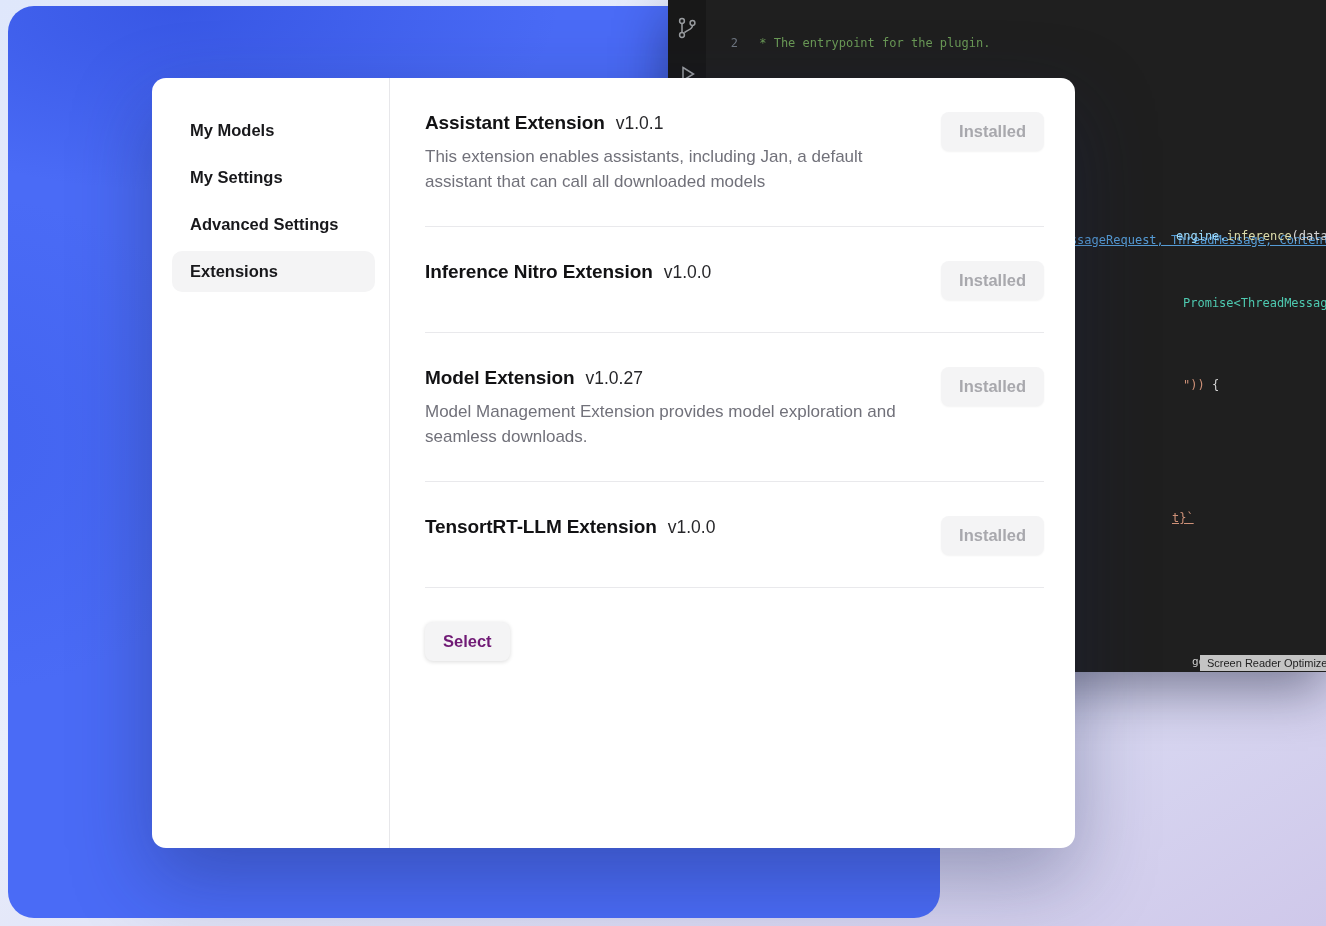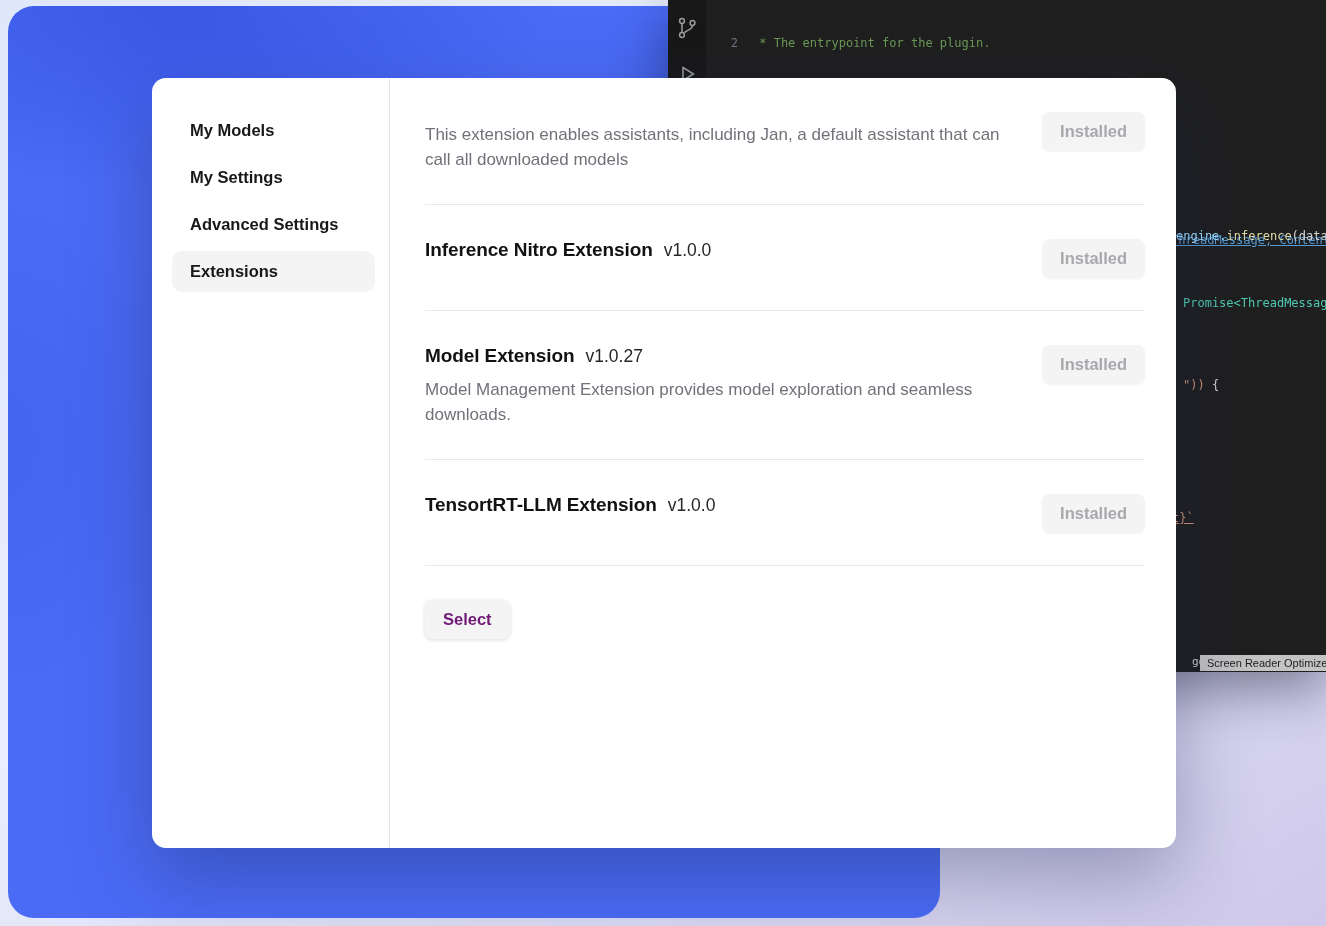--- a/index.html
+++ b/index.html
@@ -62,21 +62,21 @@
   }
   .status-badge {
     position: absolute; left: 532px; bottom: 1px;
     background: #c4c4c4; color: #1e1e1e;
     font-size: 11px; padding: 2px 7px; white-space: nowrap; cursor: pointer;
     font-family: "Liberation Sans", sans-serif;
   }
 
   
   .modal {
-    position: absolute; left: 152px; top: 78px; width: 1024px; height: 770px;
+    position: absolute; left: 152px; top: 78px; width: 923px; height: 770px;
     background: #ffffff; border-radius: 14px; z-index: 3;
     box-shadow: 0 30px 80px rgba(25,35,80,0.35);
     display: flex; overflow: hidden;
   }
   .modal-nav {
     width: 238px; flex: 0 0 238px; border-right: 1px solid #e7e7ea;
     padding: 32px 14px 0 20px;
   }
   .nav-item {
     padding: 11px 18px; border-radius: 10px; margin-bottom: 6px;
@@ -168,20 +168,24 @@
     <div class="nav-item">My Models</div>
     <div class="nav-item">My Settings</div>
     <div class="nav-item">Advanced Settings</div>
     <div class="nav-item active">Extensions</div>
   </div>
 
   <div class="modal-content">
 
     <div class="ext-row first">
       <div class="ext-main">
+        <div class="ext-title-line">
+          <span class="ext-title">Assistant Extension</span>
+          <span class="ext-version">v1.0.1</span>
+        </div>
         <p class="ext-desc">This extension enables assistants, including Jan, a default assistant that can call all downloaded models</p>
       </div>
       <button class="btn btn-installed">Installed</button>
     </div>
 
     <div class="ext-row">
       <div class="ext-main">
         <div class="ext-title-line">
           <span class="ext-title">Inference Nitro Extension</span>
           <span class="ext-version">v1.0.0</span>

